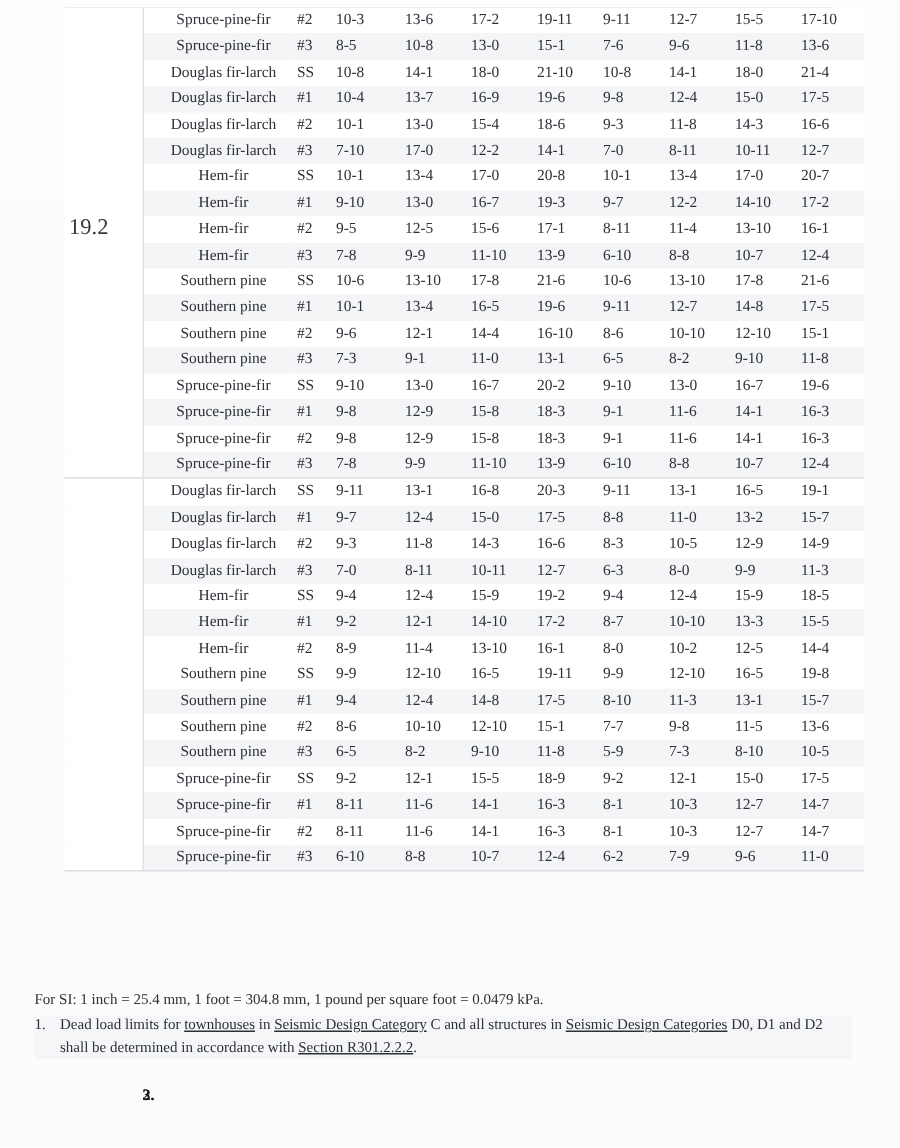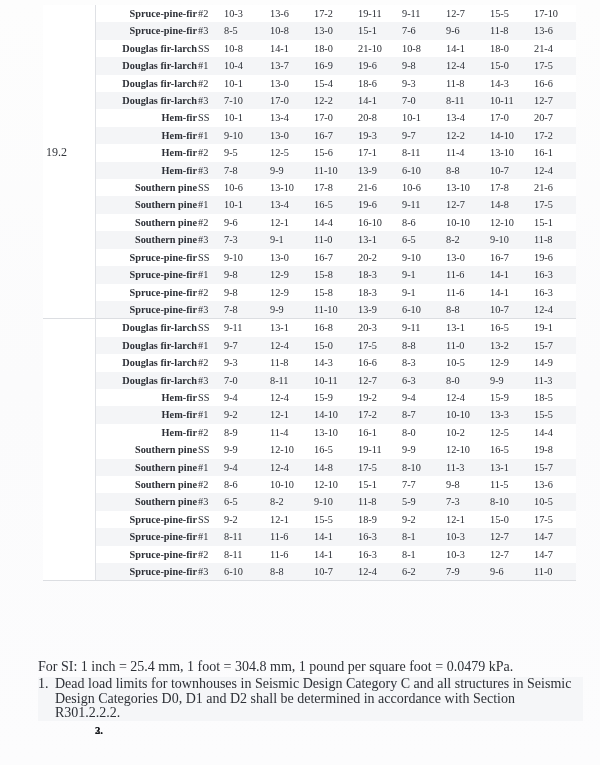--- a/index.html
+++ b/index.html
@@ -49,33 +49,32 @@
   }
   .row-odd  td { background: #ffffff; }
   .row-even td { background: #f4f5f7; }
 
   td.spacing-cell {
     width: 52px;
     text-align: left;
     padding-left: 3px;
     border-right: 1px solid #dfe1e5;
     background: #ffffff !important;
-    font-size: 12px;
+    font-size: 15px;
     color: #34373d;
   }
   td.spacing-blank {
     width: 52px;
     background: #ffffff !important;
     border-right: 1px solid #dfe1e5;
   }
   td.species-cell {
     width: 96px;
     padding-left: 5px;
-    text-align: right;
-    font-weight: bold;
+    text-align: center;
   }
   td.grade-cell {
     width: 24px;
     text-align: left;
     padding-left: 1px;
   }
   td.num-cell {
     width: 42px;
     text-align: left;
     padding-left: 2px;
@@ -91,44 +90,44 @@
     position: absolute;
     left: 43px;
     width: 512px;
     height: 1px;
     background: #dcdee2;
   }
 
   
   .notes {
     position: absolute;
-    left: 38px;
+    left: 23px;
     top: 660px;
     width: 545px;
-    font-size: 14px;
+    font-size: 10px;
     line-height: 14.2px;
     color: #2d3036;
   }
   .note-line { white-space: nowrap; }
   .note-line .bold { font-weight: bold; }
 
   .numbered-note {
     position: relative;
     margin-top: 3px;
     padding-left: 17px;
     background: #f5f6f8;
     line-height: 14.6px;
     white-space: normal;
   }
   .numbered-note .marker {
     position: absolute;
     left: 0;
     top: 0;
   }
-  .u { }
+  .u { text-decoration: underline; }
 
   .chart-list {
     position: absolute;
     left: 95px;
     top: 722px;
     width: 470px;
     font-size: 10.6px;
     font-weight: bold;
     color: #17191d;
     line-height: 18px;

